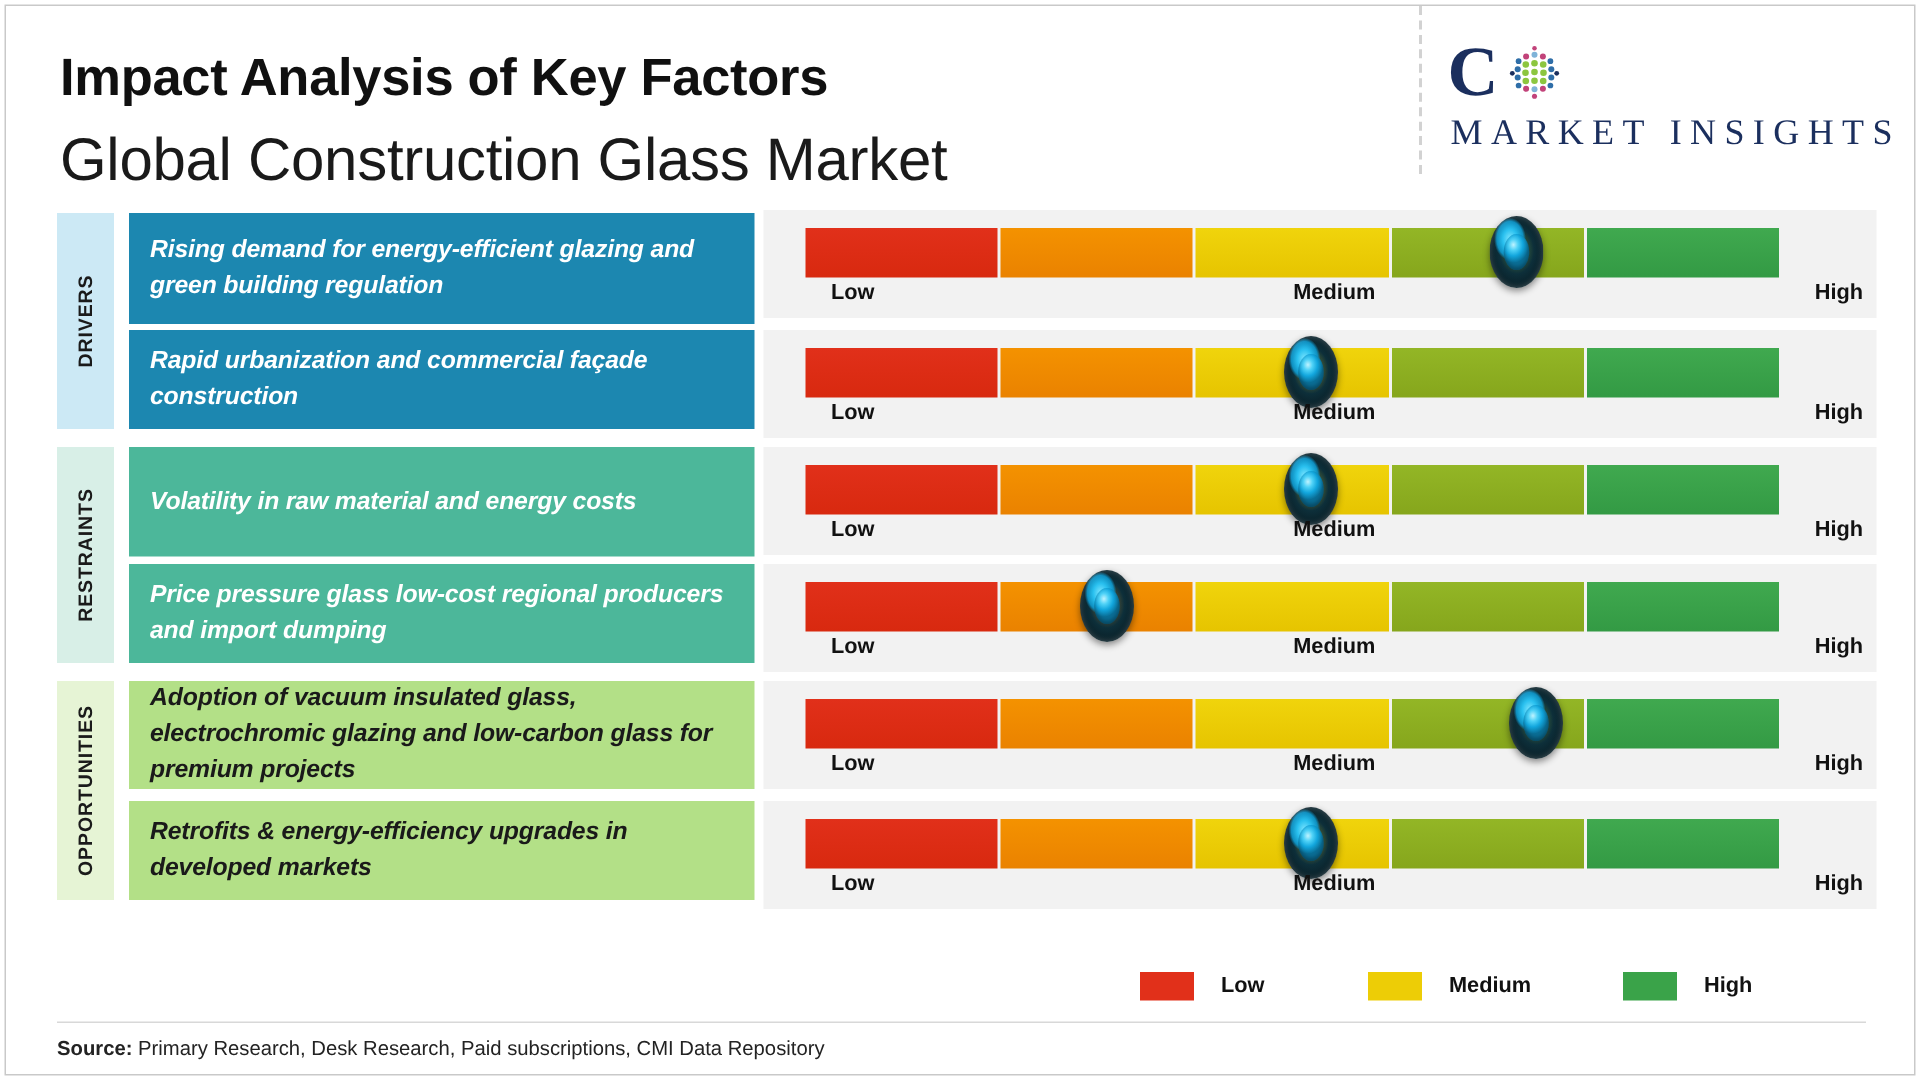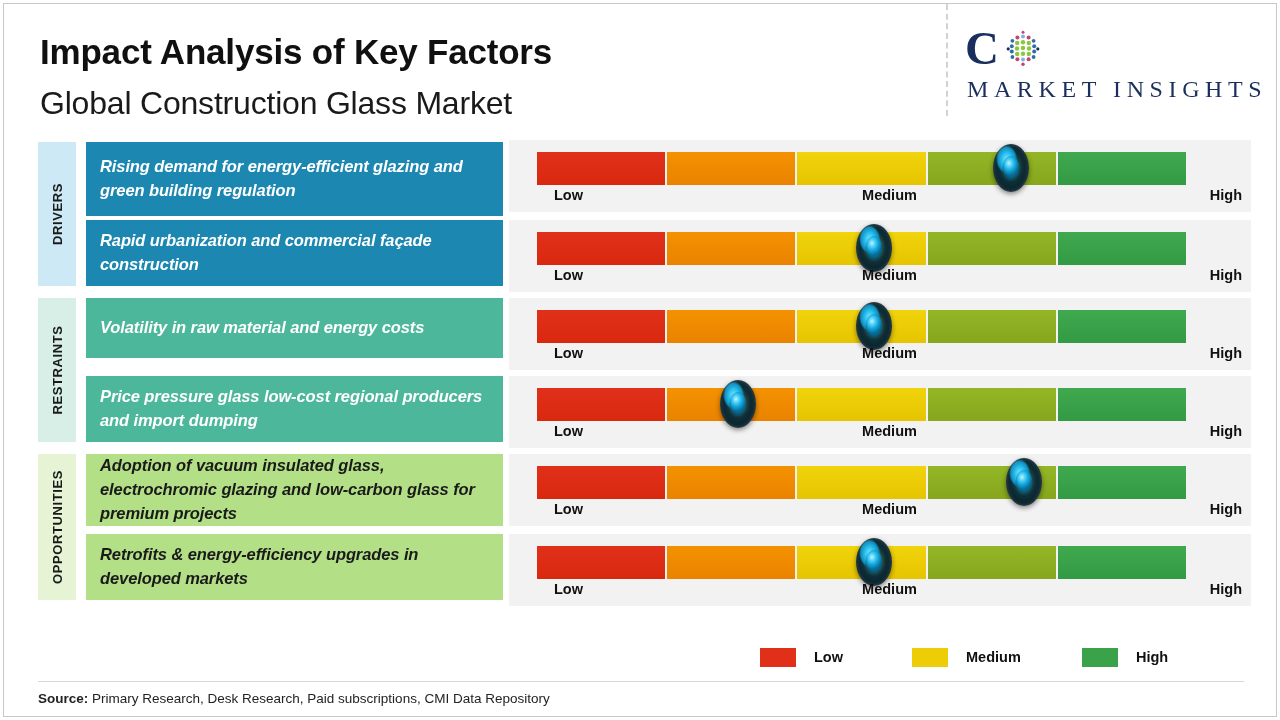--- a/index.html
+++ b/index.html
@@ -34,21 +34,21 @@
     left: 40px; top: 32px;
     font-size: 35px;
     font-weight: bold;
     color: #101010;
     letter-spacing: -0.2px;
     white-space: nowrap;
   }
   .title-sub {
     position: absolute;
     left: 40px; top: 85px;
-    font-size: 32px;
+    font-size: 40px;
     font-weight: 400;
     color: #1a1a1a;
     letter-spacing: -0.2px;
     white-space: nowrap;
   }
   .header-divider {
     position: absolute;
     left: 946px; top: 4px;
     width: 0px; height: 112px;
     border-left: 2px dashed #d2d2d2;
@@ -331,21 +331,21 @@
       <div class="seg" style="background:linear-gradient(180deg,#40a94f,#339a44);"></div>
     </div>
     <div class="marker" style="left:calc(28px + 649px * 0.52);"></div>
     <div class="gauge-labels">
       <span class="glabel glabel-low">Low</span>
       <span class="glabel glabel-medium">Medium</span>
       <span class="glabel glabel-high">High</span>
     </div>
   </div>
 
-  <div class="factor-box" style="top:166px; height:60px; background:#4cb79a; color:#ffffff;">
+  <div class="factor-box" style="top:166px; height:73px; background:#4cb79a; color:#ffffff;">
     <span>Volatility in raw material and energy costs</span>
   </div>
   <div class="gauge-panel" style="top:166px; height:72px;">
     <div class="gauge-bar">
       <div class="seg" style="background:linear-gradient(180deg,#e1301a,#d8290f);"></div>
       <div class="seg" style="background:linear-gradient(180deg,#f49200,#ea8200);"></div>
       <div class="seg" style="background:linear-gradient(180deg,#f0d40c,#e6c400);"></div>
       <div class="seg" style="background:linear-gradient(180deg,#93b626,#86a61c);"></div>
       <div class="seg" style="background:linear-gradient(180deg,#40a94f,#339a44);"></div>
     </div>

